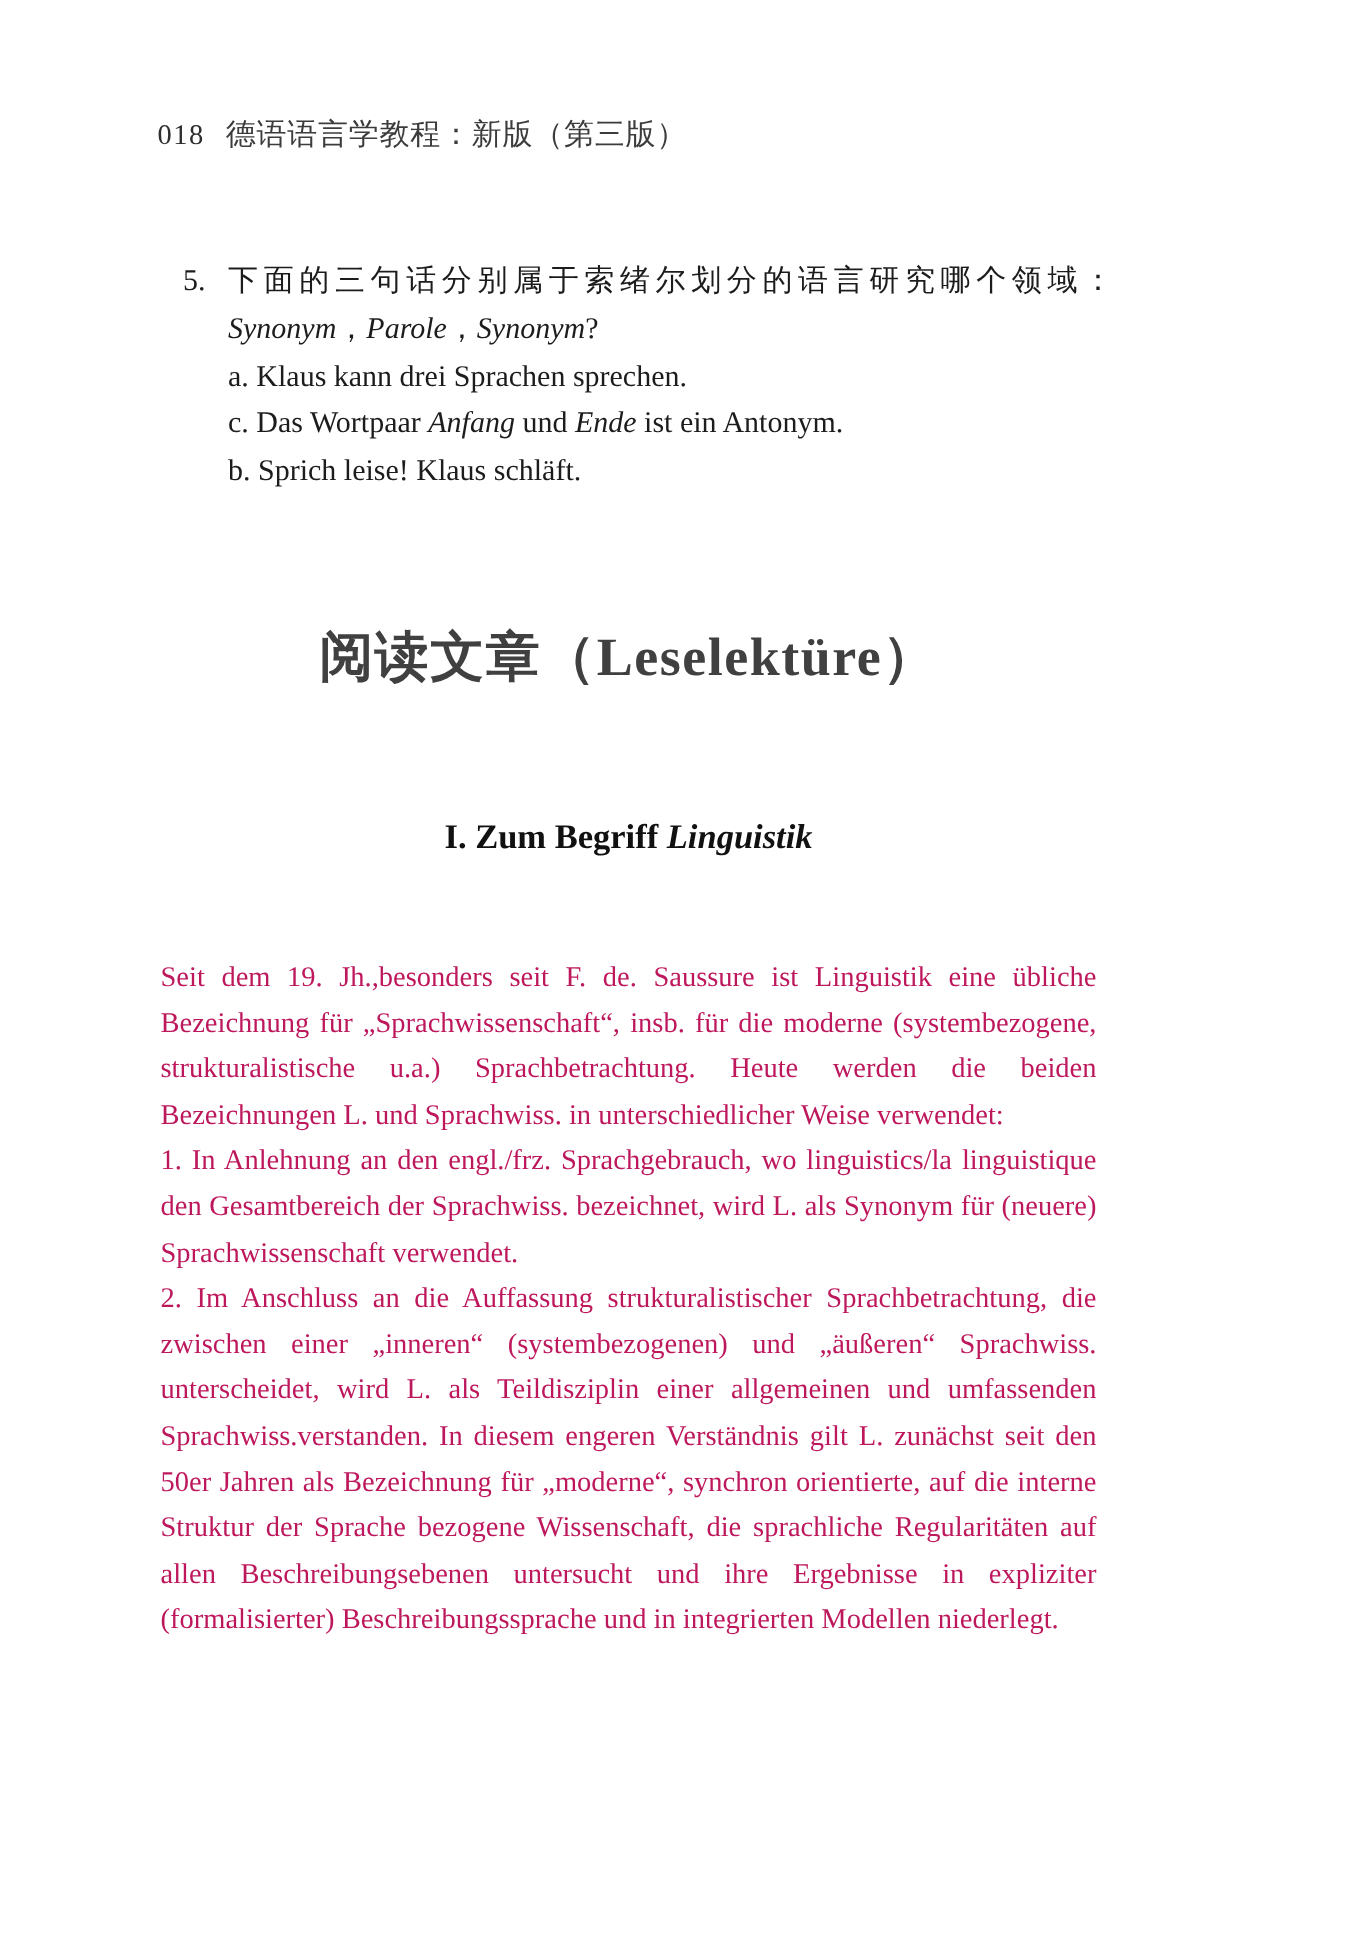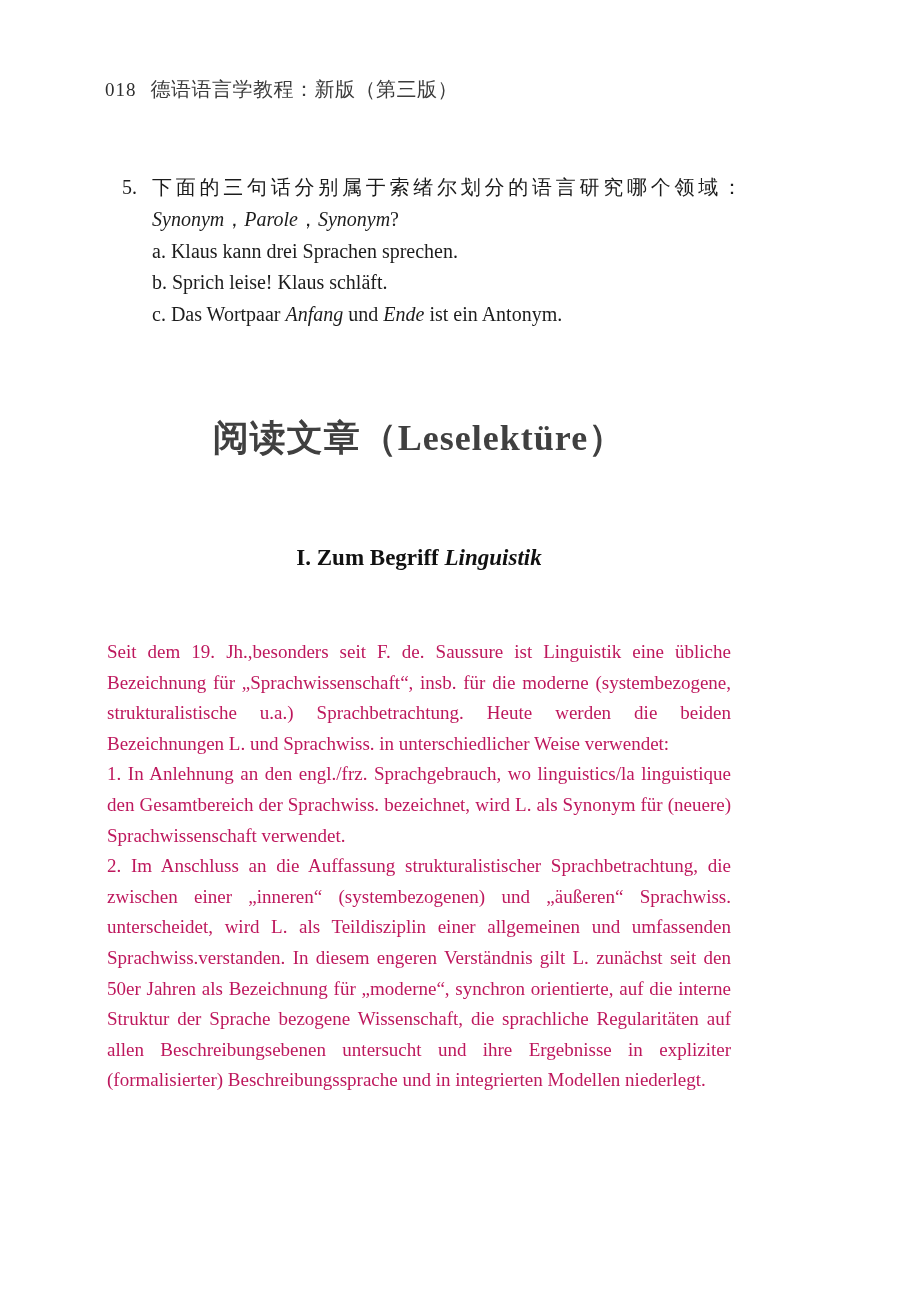--- a/index.html
+++ b/index.html
@@ -86,24 +86,24 @@
     <span class="booktitle">德语语言学教程：新版（第三版）</span>
   </div>
 
   <div class="exercise">
     <div class="q-line">
       <span class="q-num">5.</span>
       <span>下面的三句话分别属于索绪尔划分的语言研究哪个领域：</span><span class="it">Synonym</span><span>，</span><span class="it">Parole</span><span>，</span><span class="it">Synonym</span><span>?</span>
     </div>
     <div class="q-items">
       <div class="q-item">a. Klaus kann drei Sprachen sprechen.</div>
-      <div class="q-item">b. Sprich leise! Klaus schläft.</div>
       <div class="q-item">
         <span>c. Das Wortpaar </span><span class="it">Anfang</span><span> und </span><span class="it">Ende</span><span> ist ein Antonym.</span>
       </div>
+      <div class="q-item">b. Sprich leise! Klaus schläft.</div>
     </div>
   </div>
 
   <div class="section-title">阅读文章（Leselektüre）</div>
 
   <div class="article-heading">
     <span>I.  Zum Begriff </span><span class="it">Linguistik</span>
   </div>
 
   <div class="article-body">

